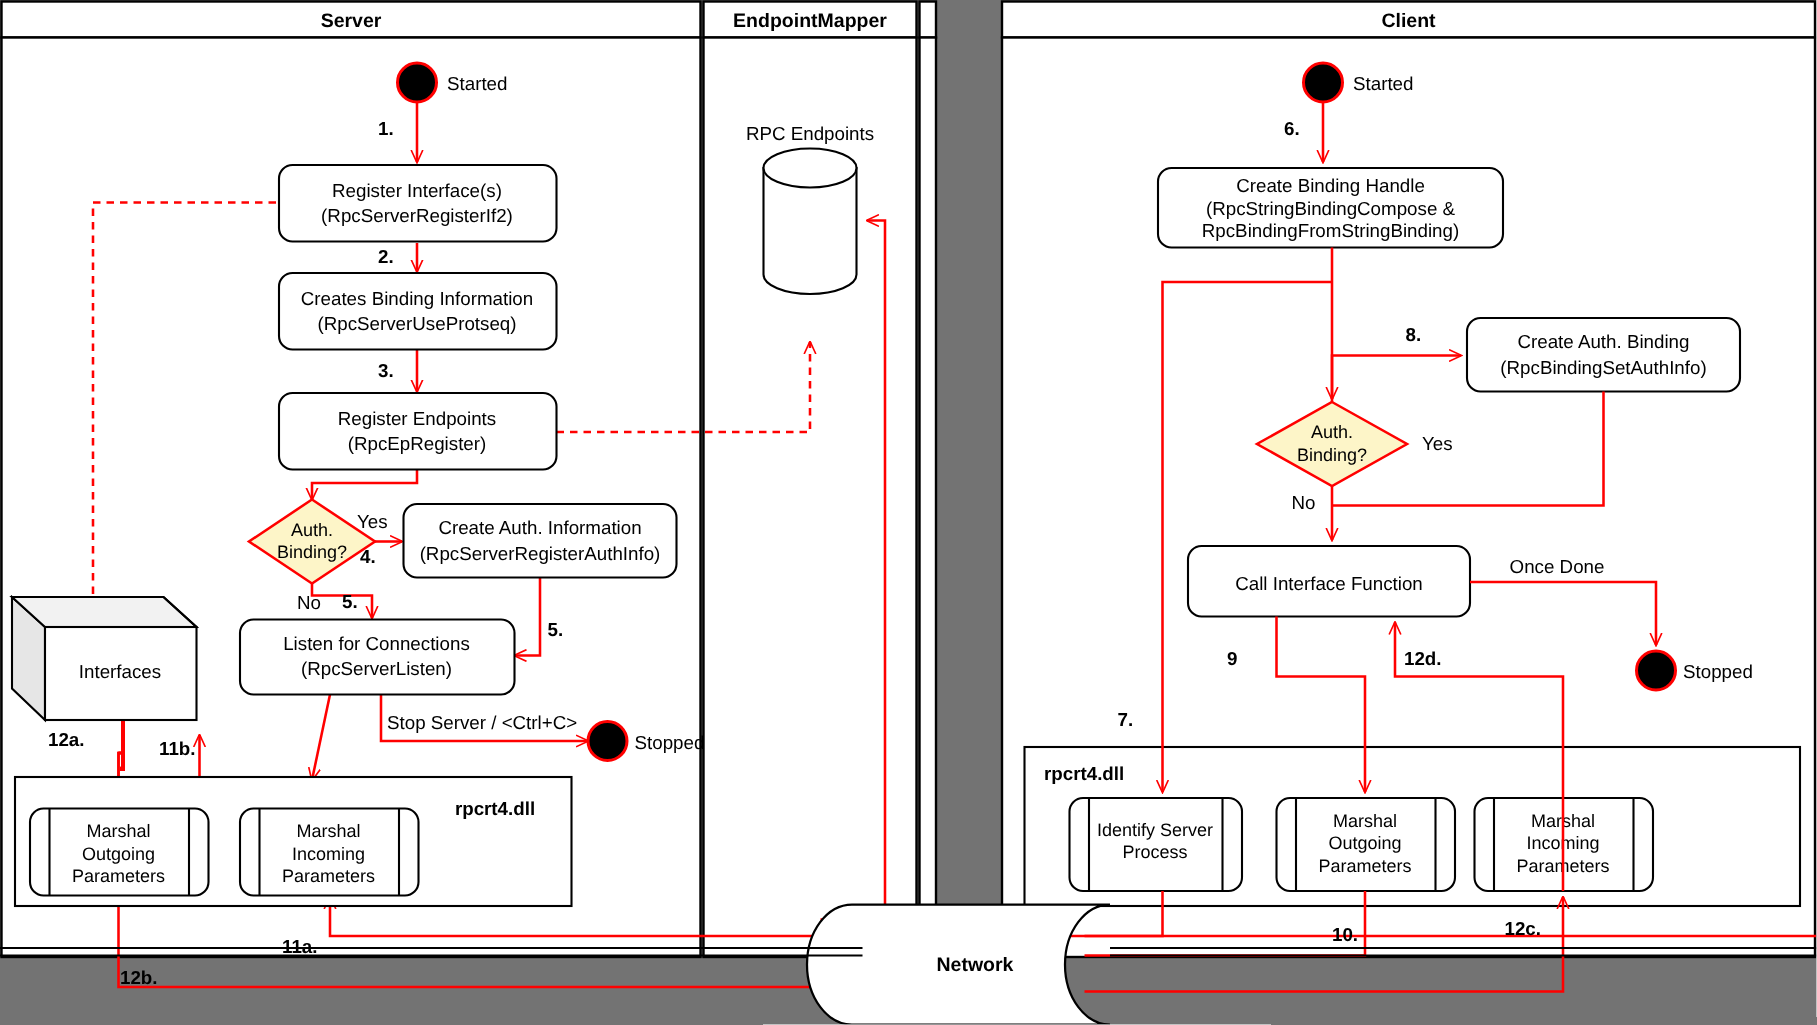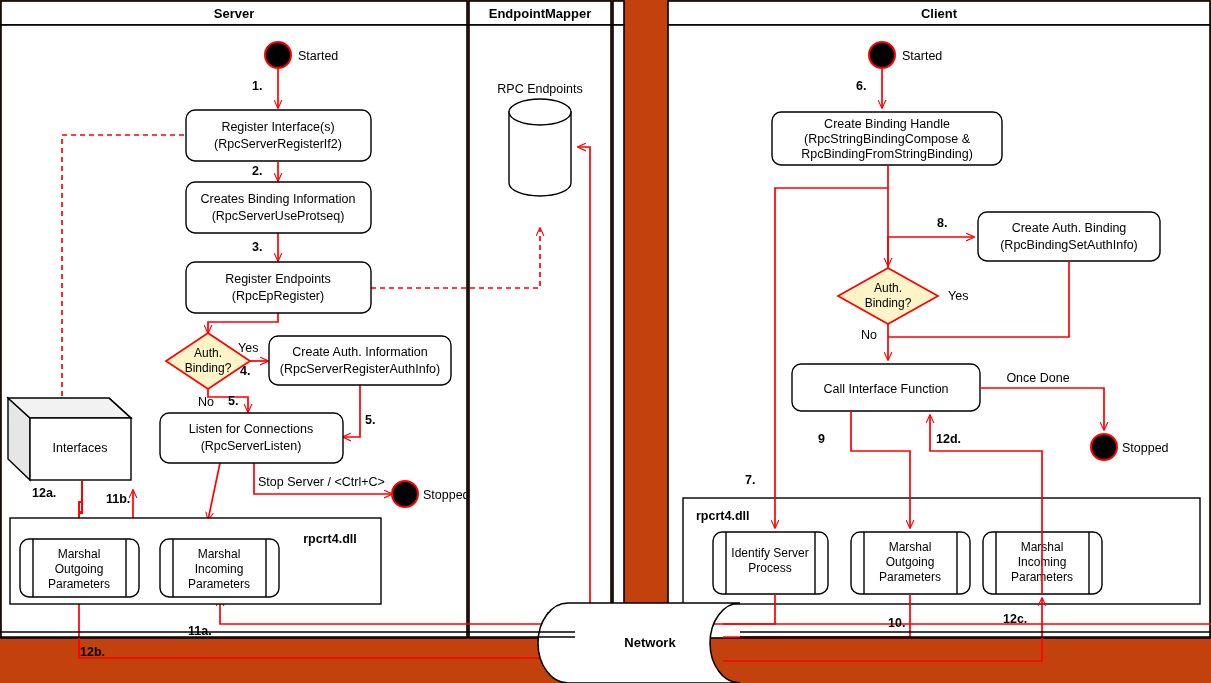--- a/index.html
+++ b/index.html
@@ -1,17 +1,17 @@
 <!DOCTYPE html>
 <html><head>
 <meta charset="utf-8">
 <style>
   html,body{margin:0;padding:0;background:#ffffff;}
   body{font-family:"Liberation Sans", sans-serif;}
-  #stage{position:relative;width:1211px;height:683px;background:#c2410c;overflow:hidden;}
+  #stage{position:relative;width:1211px;height:683px;background:#737373;overflow:hidden;}
   #stage svg{position:absolute;left:0;top:0;}
   .lane-title{font-weight:bold;font-size:13px;fill:#000;}
   .node-text{font-size:12.5px;fill:#000;}
   .node-text-sm{font-size:12px;fill:#000;}
   .lbl{font-size:12.5px;fill:#000;}
   .lbl-b{font-size:12.5px;fill:#000;font-weight:bold;}
   .dll-lbl{font-size:12.5px;fill:#000;font-weight:bold;}
   .net-lbl{font-size:13px;fill:#000;font-weight:bold;}
 </style>
 </head>

